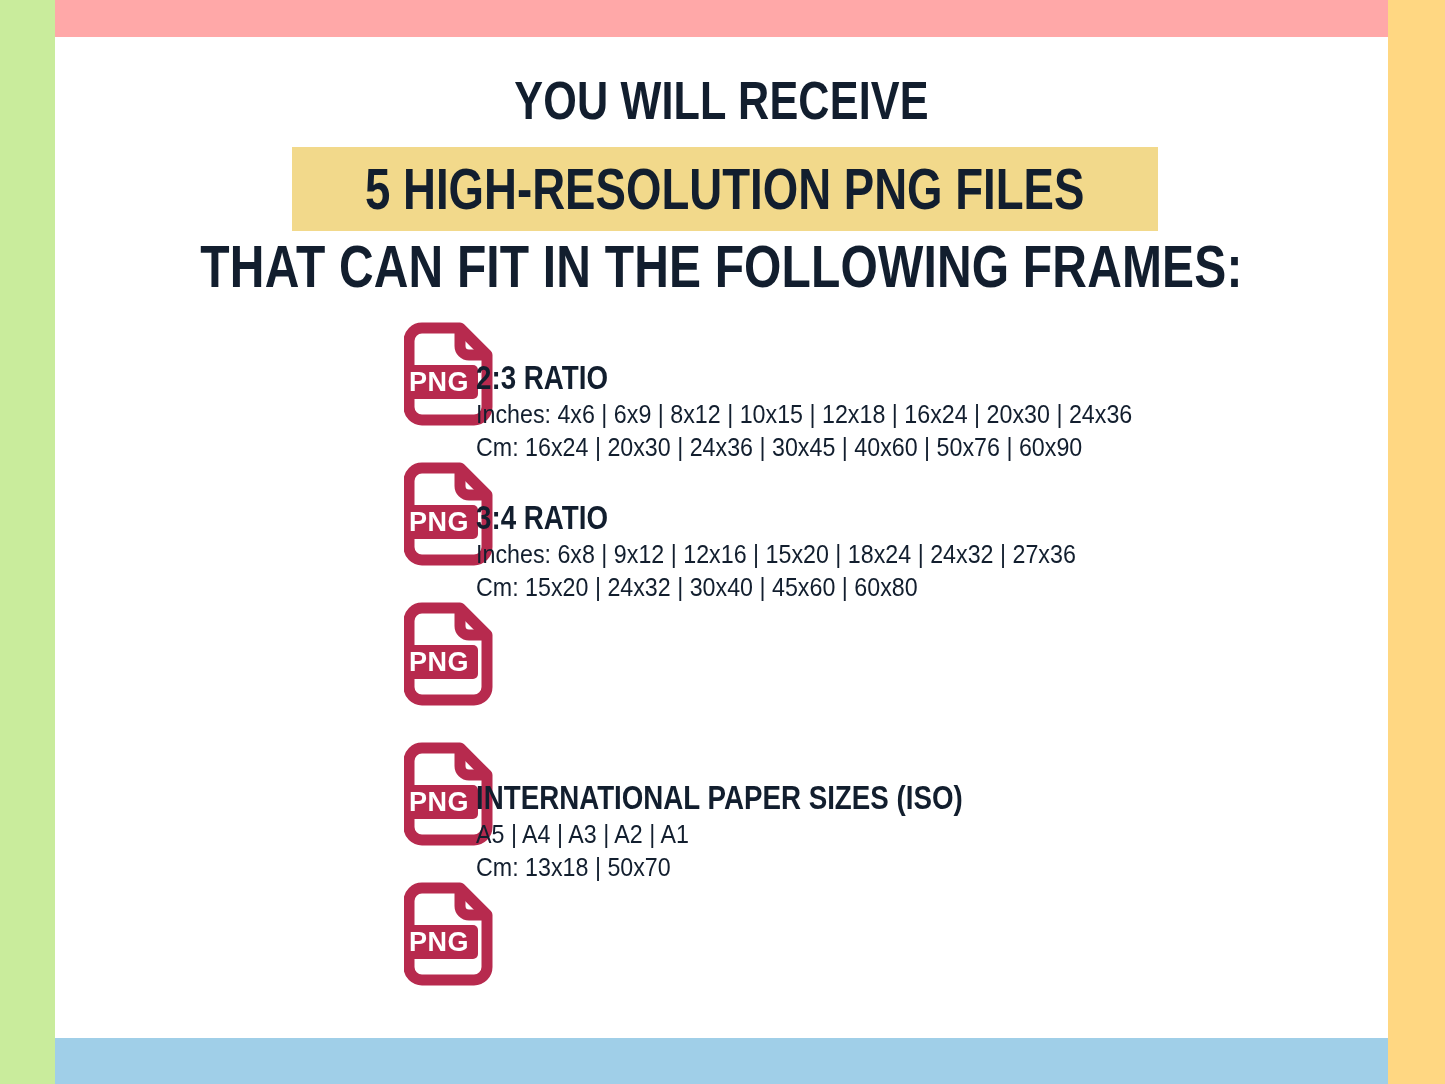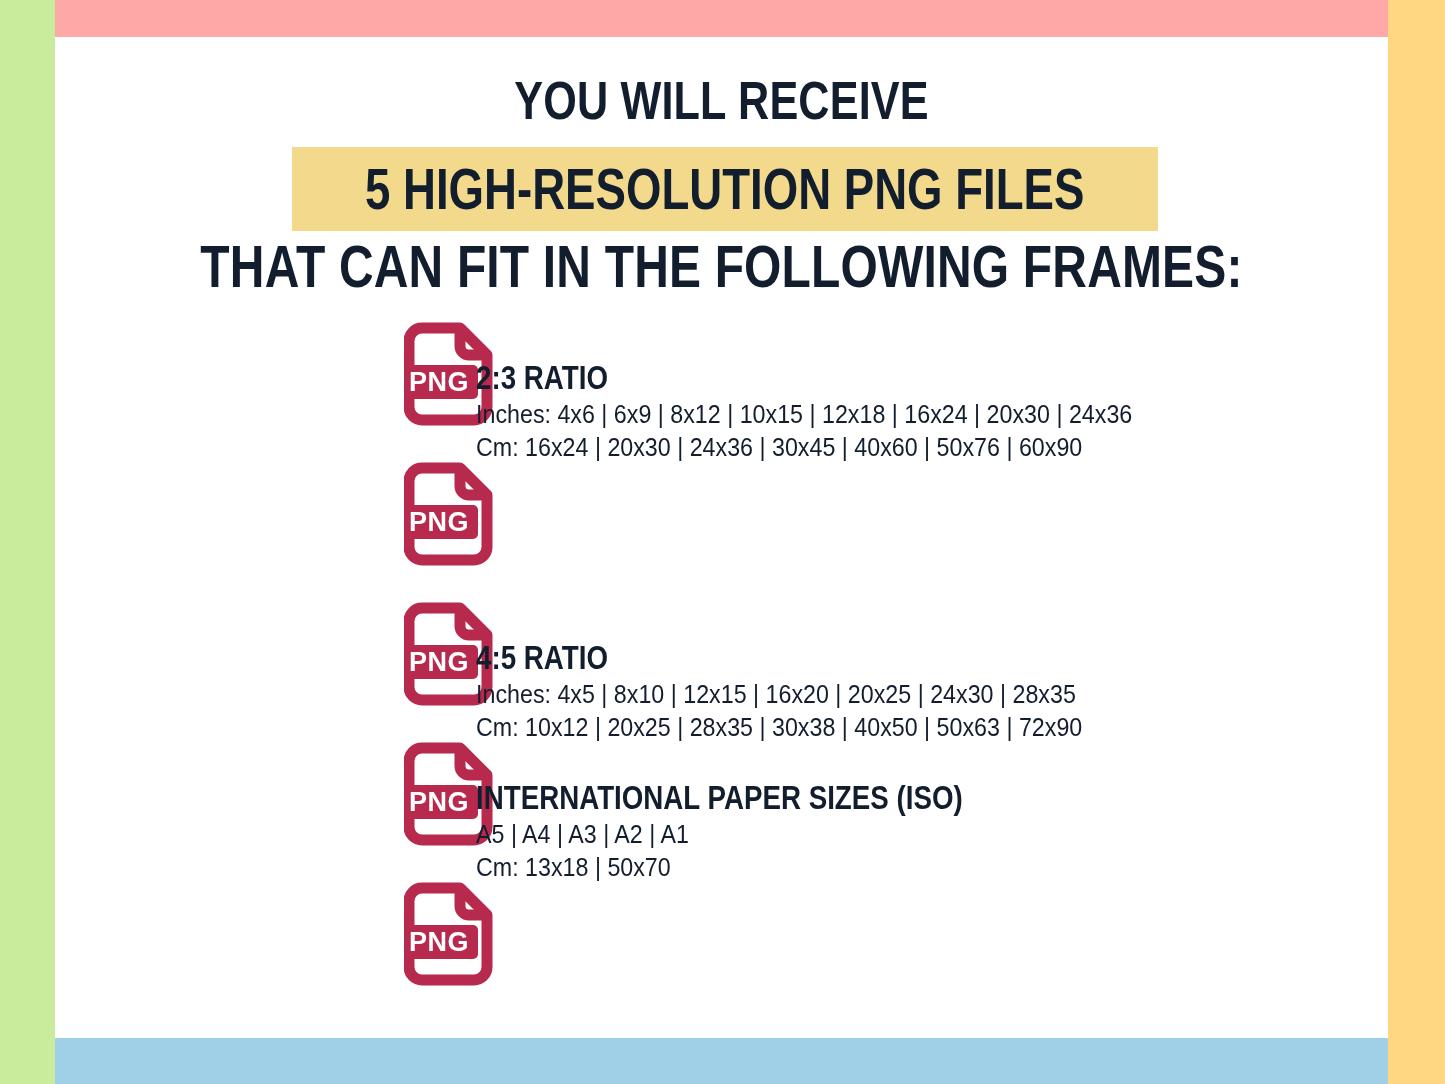--- a/index.html
+++ b/index.html
@@ -184,35 +184,35 @@
 
     <div class="format-row">
       <div class="png-icon">
         <svg viewBox="0 0 100 110" xmlns="http://www.w3.org/2000/svg">
           <path d="M18 9 h38 l27 27 v52 a13 13 0 0 1 -13 13 h-52 a13 13 0 0 1 -13 -13 v-66 a13 13 0 0 1 13 -13 z" fill="none" stroke="#B72A4E" stroke-width="11" stroke-linejoin="round"></path>
           <path d="M56 9 v18 a9 9 0 0 0 9 9 h18" fill="none" stroke="#B72A4E" stroke-width="11" stroke-linejoin="round"></path>
           <rect x="-4" y="46" width="78" height="34" rx="5" fill="#B72A4E"></rect>
           <text x="35" y="72" text-anchor="middle" font-family="Liberation Sans, sans-serif" font-size="27" font-weight="700" fill="#FFFFFF" letter-spacing="0.5">PNG</text>
         </svg>
       </div>
-    </div>
-
-    <div class="format-row">
-      <div class="png-icon">
-        <svg viewBox="0 0 100 110" xmlns="http://www.w3.org/2000/svg">
-          <path d="M18 9 h38 l27 27 v52 a13 13 0 0 1 -13 13 h-52 a13 13 0 0 1 -13 -13 v-66 a13 13 0 0 1 13 -13 z" fill="none" stroke="#B72A4E" stroke-width="11" stroke-linejoin="round"></path>
-          <path d="M56 9 v18 a9 9 0 0 0 9 9 h18" fill="none" stroke="#B72A4E" stroke-width="11" stroke-linejoin="round"></path>
-          <rect x="-4" y="46" width="78" height="34" rx="5" fill="#B72A4E"></rect>
-          <text x="35" y="72" text-anchor="middle" font-family="Liberation Sans, sans-serif" font-size="27" font-weight="700" fill="#FFFFFF" letter-spacing="0.5">PNG</text>
-        </svg>
-      </div>
       <div class="format-text">
-        <div class="format-title">4:5 RATIO</div>
-        <div class="format-line">Inches: 4x5 | 8x10 | 12x15 | 16x20 | 20x25 | 24x30 | 28x35</div>
-        <div class="format-line">Cm: 10x12 | 20x25 | 28x35 | 30x38 | 40x50 | 50x63 | 72x90</div>
+        <div class="format-title">3:4 RATIO</div>
+        <div class="format-line">Inches: 6x8 | 9x12 | 12x16 | 15x20 | 18x24 | 24x32 | 27x36</div>
+        <div class="format-line">Cm: 15x20 | 24x32 | 30x40 | 45x60 | 60x80</div>
+      </div>
+    </div>
+
+    <div class="format-row">
+      <div class="png-icon">
+        <svg viewBox="0 0 100 110" xmlns="http://www.w3.org/2000/svg">
+          <path d="M18 9 h38 l27 27 v52 a13 13 0 0 1 -13 13 h-52 a13 13 0 0 1 -13 -13 v-66 a13 13 0 0 1 13 -13 z" fill="none" stroke="#B72A4E" stroke-width="11" stroke-linejoin="round"></path>
+          <path d="M56 9 v18 a9 9 0 0 0 9 9 h18" fill="none" stroke="#B72A4E" stroke-width="11" stroke-linejoin="round"></path>
+          <rect x="-4" y="46" width="78" height="34" rx="5" fill="#B72A4E"></rect>
+          <text x="35" y="72" text-anchor="middle" font-family="Liberation Sans, sans-serif" font-size="27" font-weight="700" fill="#FFFFFF" letter-spacing="0.5">PNG</text>
+        </svg>
       </div>
     </div>
 
     <div class="format-row">
       <div class="png-icon">
         <svg viewBox="0 0 100 110" xmlns="http://www.w3.org/2000/svg">
           <path d="M18 9 h38 l27 27 v52 a13 13 0 0 1 -13 13 h-52 a13 13 0 0 1 -13 -13 v-66 a13 13 0 0 1 13 -13 z" fill="none" stroke="#B72A4E" stroke-width="11" stroke-linejoin="round"></path>
           <path d="M56 9 v18 a9 9 0 0 0 9 9 h18" fill="none" stroke="#B72A4E" stroke-width="11" stroke-linejoin="round"></path>
           <rect x="-4" y="46" width="78" height="34" rx="5" fill="#B72A4E"></rect>
           <text x="35" y="72" text-anchor="middle" font-family="Liberation Sans, sans-serif" font-size="27" font-weight="700" fill="#FFFFFF" letter-spacing="0.5">PNG</text>

